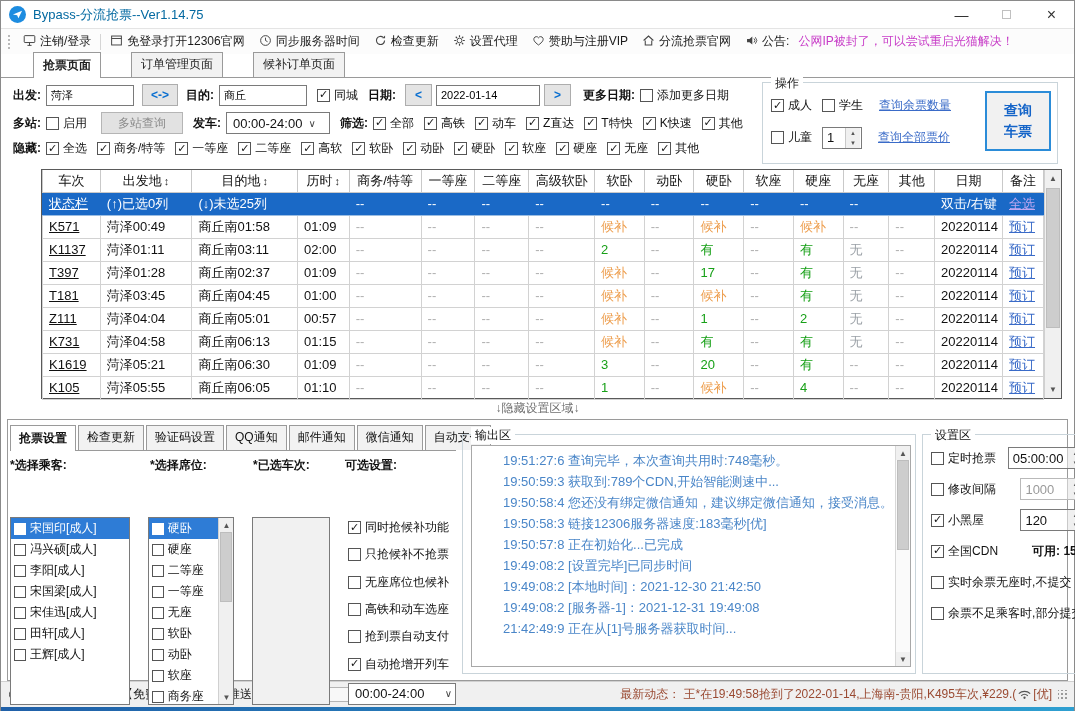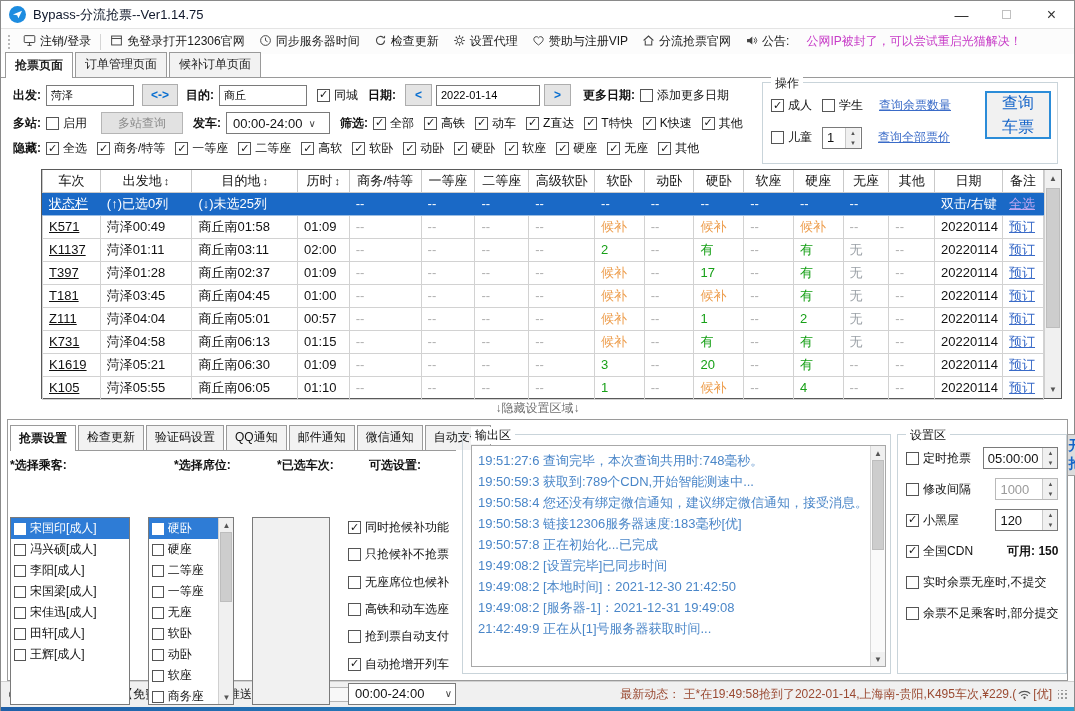--- a/index.html
+++ b/index.html
@@ -7,37 +7,37 @@
   body {
     font-family:"Liberation Sans","DejaVu Sans",sans-serif;
     font-size:12px; color:#111; background:#fff; overflow:hidden;
   }
   .window { width:1075px; height:711px; border:1px solid #8a8a8a; background:#fff; position:relative; display:flex; flex-direction:column; }
 
   
   .titlebar { height:27px; display:flex; align-items:center; padding:0 0 0 8px; background:#fff; flex:none; }
   .appicon { width:17px; height:17px; border-radius:50%; background:#1d8ce0; display:inline-flex; align-items:center; justify-content:center; margin-right:7px; flex:none; }
   .appicon svg { width:11px; height:11px; }
-  .title-text { font-size:13px; color:#0f172a; }
+  .title-text { font-size:13px; color:#0369a1; }
   .tb-controls { margin-left:auto; display:flex; height:100%; }
   .tb-ctl { width:45px; height:100%; display:flex; align-items:center; justify-content:center; color:#333; font-size:14px; }
   .tb-ctl .sq { width:9px; height:9px; border:1px solid #c0c0c0; display:inline-block; }
   .tb-ctl.close { font-size:16px; }
 
   
   .toolbar { height:26px; display:flex; align-items:center; background:#fcfcfc; border-top:1px solid #e4e4e4; padding-left:4px; flex:none; }
   .drag-dots { width:5px; height:16px; margin:0 4px 0 2px; background-image:radial-gradient(circle,#b8b8b8 1px,transparent 1.2px); background-size:4px 4px; }
   .tb-item { display:flex; align-items:center; gap:4px; padding:0 7px; height:22px; color:#1a1a1a; white-space:nowrap; }
   .tb-item svg { width:13px; height:13px; }
   .tb-sep { width:1px; height:16px; background:#d5d5d5; margin:0 2px; }
-  .announce { color:var(--announcement); margin-left:10px; white-space:nowrap; }
+  .announce { color:var(--announcement); margin-left:2px; white-space:nowrap; }
 
   
   .ptabs { height:24px; display:flex; align-items:flex-end; padding-left:4px; border-bottom:1px solid #9a9a9a; flex:none; background:#fff; }
-  .ptab { padding:3px 9px 4px; border:1px solid #9a9a9a; border-bottom:none; background:#f2f2f2; margin-right:2px; color:#222; }
+  .ptab { padding:3px 9px 4px; border:1px solid #9a9a9a; border-bottom:none; background:#f2f2f2; margin-right:2px; color:#222;margin-left:28px; }
   .ptab.active { background:#fff; position:relative; top:1px; padding-top:4px; font-weight:bold; }
 
   
   .query { height:91px; position:relative; padding:6px 0 0 12px; flex:none; background:#fff; }
   .qrow { display:flex; align-items:center; margin-bottom:6px; }
   .qlabel { font-weight:bold; margin-right:5px; white-space:nowrap; }
   .qinput { height:21px; border:1px solid #7a7a7a; padding:0 4px; font-size:11px; font-family:inherit; background:#fff; }
   .qinput.city { width:88px; }
   .qinput.date { width:104px; text-align:left; }
   .swap-btn { width:36px; height:22px; margin:0 8px; background:#e4e4e4; border:1px solid #adadad; color:#0a6fd0; font-weight:bold; display:inline-flex; align-items:center; justify-content:center; }
@@ -47,21 +47,21 @@
   .combo .arrow { color:#444; font-size:10px; }
   .cbitem { display:inline-flex; align-items:center; gap:4px; margin-right:10px; white-space:nowrap; }
   .cb { width:13px; height:13px; border:1px solid #555; background:#fff; display:inline-flex; align-items:center; justify-content:center; font-size:11px; line-height:1; color:#111; flex:none; }
   .cb.on::after { content:"✓"; font-weight:bold; margin-top:-1px; }
   .opbox { position:absolute; right:16px; top:4px; width:296px; height:82px; border:1px solid #c9d4da; padding:8px 6px 4px 8px; }
   .opbox .legend { position:absolute; top:-8px; left:8px; background:#fff; padding:0 4px; color:#222; }
   .op-inner { display:flex; }
   .op-left { flex:1; display:flex; flex-direction:column; justify-content:space-around; height:64px; }
   .op-row { display:flex; align-items:center; }
   .link { color:var(--link); text-decoration:underline; white-space:nowrap; }
-  .qbtn { width:66px; height:48px; border:2px solid #2b8cd8; background:#f1f1f1; color:#1464c8; font-weight:normal; font-size:16px; display:flex; flex-direction:column; align-items:center; justify-content:center; line-height:1.5; }
+  .qbtn { width:66px; height:60px; border:2px solid #2b8cd8; background:#f1f1f1; color:#1464c8; font-weight:bold; font-size:14px; display:flex; flex-direction:column; align-items:center; justify-content:center; line-height:1.5; }
 
   
   .grid-wrap { margin:0 12px 0 40px; height:230px; border:1px solid #5a5a5a; display:flex; flex:none; background:#fff; }
   table.grid { border-collapse:collapse; table-layout:fixed; font-size:13px; height:fit-content; }
   table.grid th { font-weight:normal; border:1px solid #c9c9c9; border-top:none; height:22px; padding:0 2px; white-space:nowrap; overflow:hidden; background:#fff; }
   table.grid td { border:1px solid #d2d2d2; height:23px; padding:0 0 0 6px; white-space:nowrap; overflow:hidden; }
   table.grid .sort { font-size:11px; color:#333; margin-left:2px; }
   tr.rsel td { background:var(--accent-blue); color:#fff; border-color:var(--accent-blue); border-bottom-color:#9bbde2; }
   .t-train { color:#101010; text-decoration:underline; }
   tr.rsel .t-train { color:#fff; }
@@ -96,21 +96,21 @@
   .li { height:21px; display:flex; align-items:center; gap:4px; padding:0 2px 0 3px; white-space:nowrap; }
   .li.sel { background:#2e7cd6; color:#fff; }
   .li .cb { width:12px; height:12px; }
   .li.sel .cb { border-color:#fff; background:#fff; color:#111; }
   .optcol { width:118px; display:flex; flex-direction:column; justify-content:space-between; height:188px; padding-top:2px; }
   .optcol .cbitem { margin-right:0; }
   .optcol .combo { width:108px; justify-content:space-between; }
 
   .panel-out { flex:1; position:relative; border:1px solid #c9d4da; margin-top:8px; padding:10px 4px 6px 8px; }
   .panel-out .legend, .panel-set .legend { position:absolute; top:-8px; left:8px; background:#fff; padding:0 4px; }
-  .logbox { border:1px solid #a8a8a8; background:#fff; height:100%; display:flex; }
+  .logbox { border:1px solid #a8a8a8; background:#fff; height:100%; display:flex;padding-left:25px; }
   .loglines { flex:1; padding:4px 2px 0 6px; overflow:hidden; }
   .log-line { color:var(--log-blue); font-size:13px; line-height:21px; white-space:nowrap; }
   .logscroll { width:15px; border-left:1px solid #d8d8d8; background:#fafafa; display:flex; flex-direction:column; }
 
   .panel-right { width:208px; flex:none; display:flex; }
   .panel-set { position:relative; border:1px solid #c9d4da; margin-top:8px; padding:12px 8px 8px; flex:1; }
   .set-row { display:flex; align-items:center; margin-bottom:9px; min-height:22px; }
   .set-row .cbitem { margin-right:auto; }
   .spin { display:flex; border:1px solid #7a7a7a; height:22px; background:#fff; }
   .spin.dis { border-color:#b9b9b9; }
@@ -614,21 +614,21 @@
           <div class="stab active">抢票设置</div>
           <div class="stab">检查更新</div>
           <div class="stab">验证码设置</div>
           <div class="stab">QQ通知</div>
           <div class="stab">邮件通知</div>
           <div class="stab">微信通知</div>
           <div class="stab">自动支付</div>
         </div>
       <div class="col-labels">
         <span style="width:140px;">*选择乘客:</span>
-        <span style="width:103px;margin-left:24px;">*选择席位:</span>
+        <span style="width:103px;">*选择席位:</span>
         <span style="width:92px;">*已选车次:</span>
         <span>可选设置:</span>
       </div>
       <div class="lists">
         <div class="listbox lb-pass" id="plist">
             <div class="li sel">
               <span class="cb"></span>
               <span>宋国印[成人]</span>
             </div>
             <div class="li">

